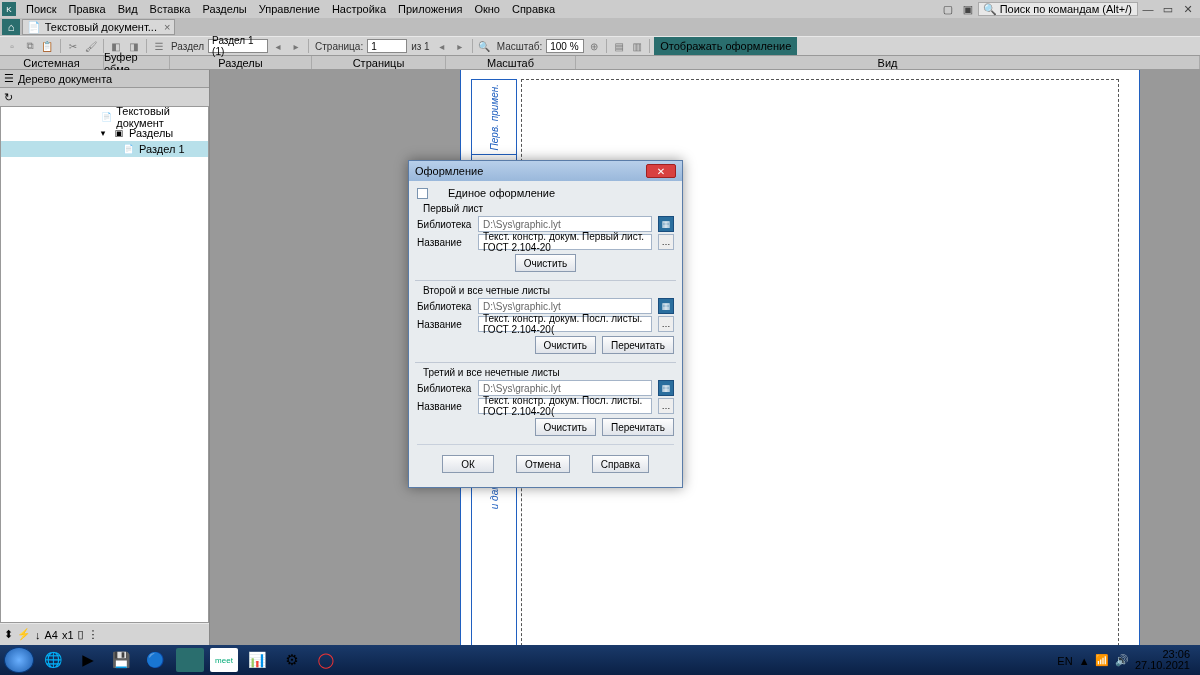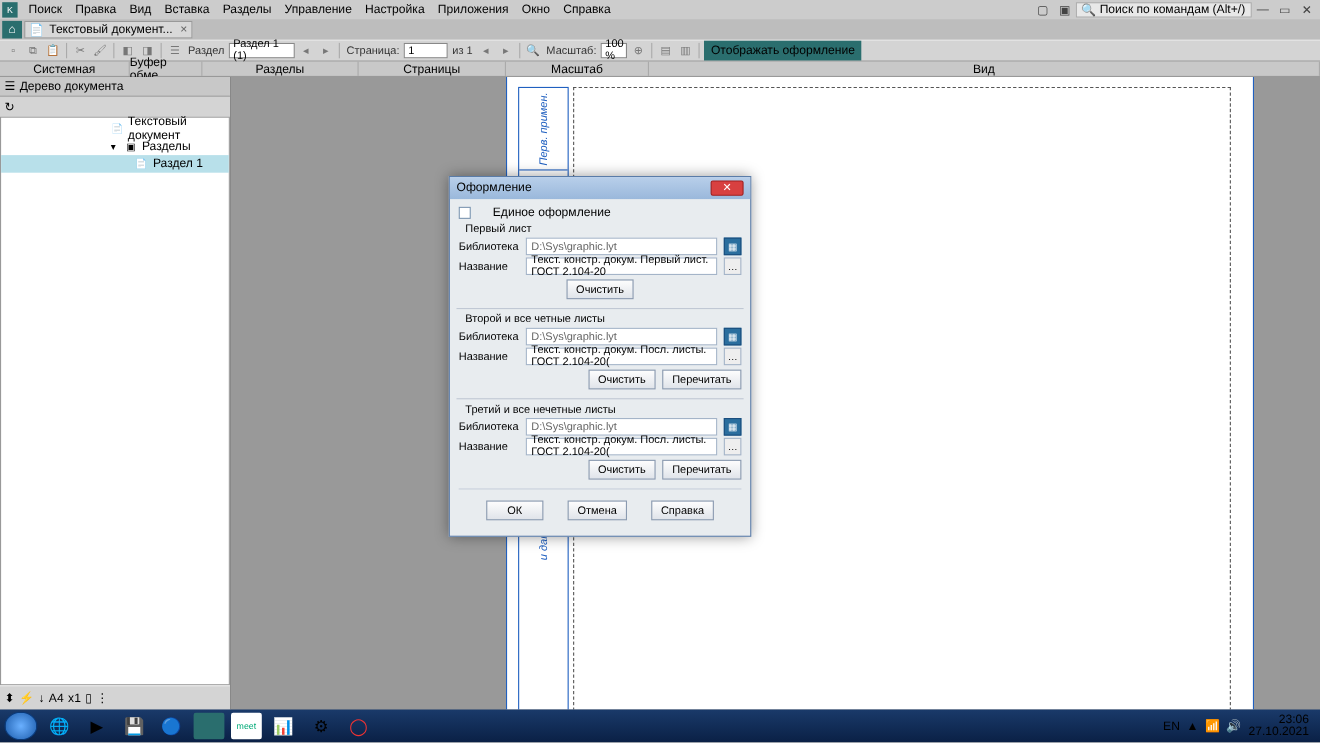--- a/index.html
+++ b/index.html
@@ -119,33 +119,33 @@
   <div class="btn">▸</div>
   <div class="sep"></div>
   <span class="lbl">Страница:</span>
   <div class="inp" style="width:40px">1</div>
   <span class="lbl">из 1</span>
   <div class="btn">◂</div>
   <div class="btn">▸</div>
   <div class="sep"></div>
   <div class="btn">🔍</div>
   <span class="lbl">Масштаб:</span>
-  <div class="inp" style="width:24px">100 %</div>
+  <div class="inp" style="width:38px">100 %</div>
   <div class="btn">⊕</div>
   <div class="sep"></div>
   <div class="btn">▤</div>
   <div class="btn">▥</div>
   <div class="sep"></div>
   <div class="tabbtn">
       <span>Отображать оформление</span>
     </div>
 </div>
 
 <div class="labelrow">
-  <div style="width:118px">Системная</div>
+  <div style="width:104px">Системная</div>
   <div style="width:66px">Буфер обме...</div>
   <div style="width:142px">Разделы</div>
   <div style="width:134px">Страницы</div>
   <div style="width:130px">Масштаб</div>
   <div style="flex:1">Вид</div>
 </div>
 
 <div class="content">
   <div class="sidebar">
     <div class="side-hdr">

